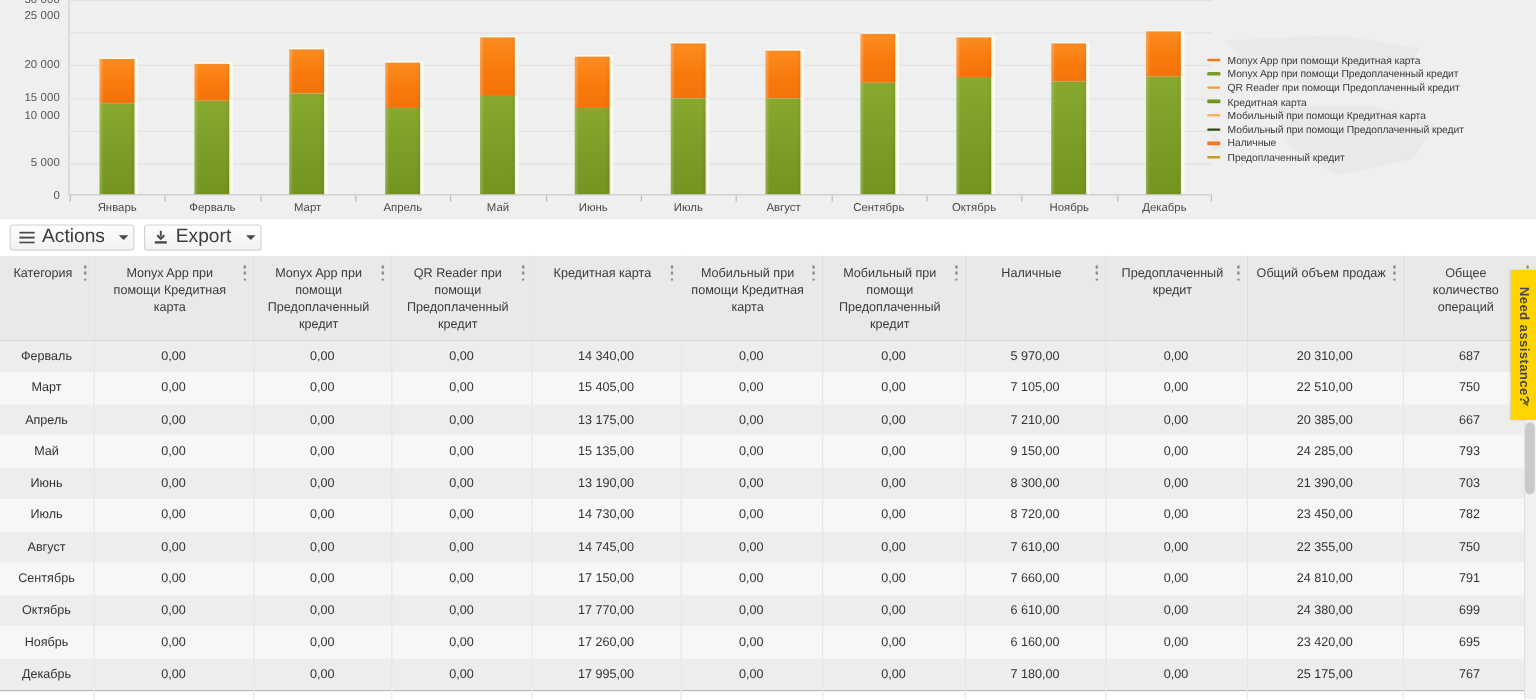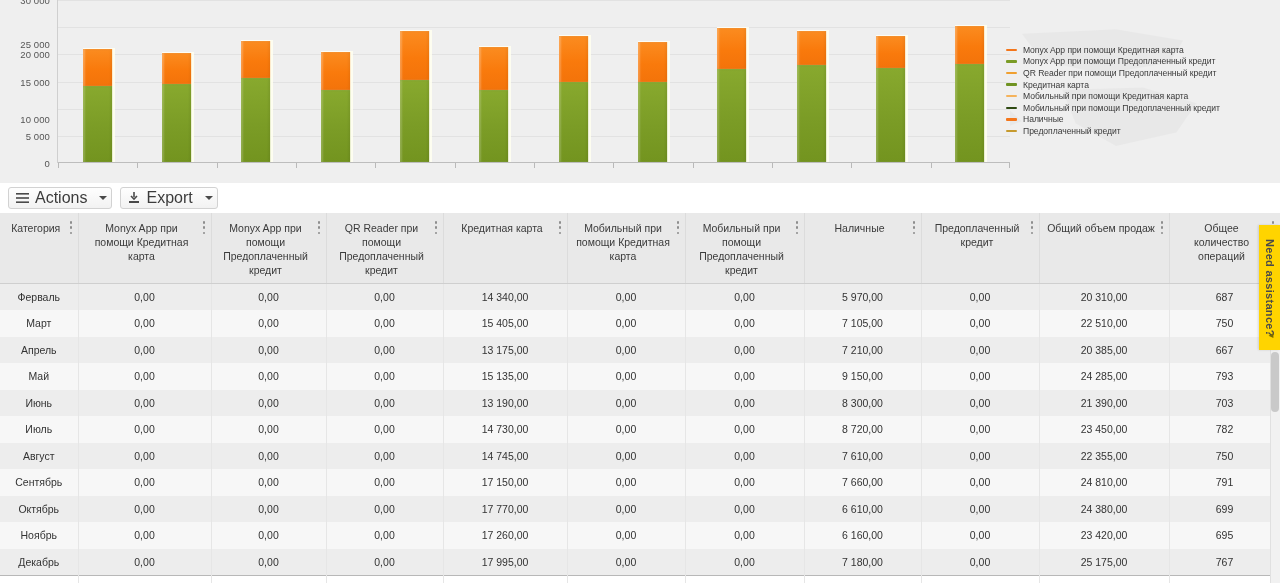--- a/index.html
+++ b/index.html
@@ -253,41 +253,55 @@
             <div class="bar-hl" style="height: 136.784px; top: 0px;"></div>
           </div>
         </div>
       <div class="axis-baseline"></div>
     </div>
 
     <div class="y-axis-line"></div>
     <div class="y-labels">
         <div class="y-label" style="top: 163px;">0</div>
         <div class="y-label" style="top: 135.833px;">5 000</div>
-        <div class="y-label" style="top: 119px;">10 000</div>
+        <div class="y-label" style="top: 97px;">10 000</div>
         <div class="y-label" style="top: 81.5px;">15 000</div>
         <div class="y-label" style="top: 54.3333px; text-align: center;">20 000</div>
-        <div class="y-label" style="top: 44px; text-align: right;">25 000</div>
+        <div class="y-label" style="top: 13px; text-align: right;">25 000</div>
         <div class="y-label" style="top: 0px;">30 000</div>
       </div>
     <div class="x-ticks">
         <div class="x-tick" style="left: 0px;"></div>
         <div class="x-tick" style="left: 79px;"></div>
         <div class="x-tick" style="left: 159px;"></div>
         <div class="x-tick" style="left: 238px;"></div>
         <div class="x-tick" style="left: 317px;"></div>
         <div class="x-tick" style="left: 397px;"></div>
         <div class="x-tick" style="left: 476px;"></div>
         <div class="x-tick" style="left: 555px;"></div>
         <div class="x-tick" style="left: 635px;"></div>
         <div class="x-tick" style="left: 714px;"></div>
         <div class="x-tick" style="left: 793px;"></div>
         <div class="x-tick" style="left: 873px;"></div>
         <div class="x-tick" style="left: 951px;"></div>
       </div>
+    <div class="x-labels">
+        <div class="x-label" style="left: 39.6667px;">Январь</div>
+        <div class="x-label" style="left: 119px;">Ферваль</div>
+        <div class="x-label" style="left: 198.333px;">Март</div>
+        <div class="x-label" style="left: 277.667px;">Апрель</div>
+        <div class="x-label" style="left: 357px;">Май</div>
+        <div class="x-label" style="left: 436.333px;">Июнь</div>
+        <div class="x-label" style="left: 515.667px;">Июль</div>
+        <div class="x-label" style="left: 595px;">Август</div>
+        <div class="x-label" style="left: 674.333px;">Сентябрь</div>
+        <div class="x-label" style="left: 753.667px;">Октябрь</div>
+        <div class="x-label" style="left: 833px;">Ноябрь</div>
+        <div class="x-label" style="left: 912.333px;">Декабрь</div>
+      </div>
 
     <div class="legend">
         <div class="legend-row">
           <span class="legend-swatch" style="background: rgb(244, 118, 26);"></span>
           <span class="legend-text">Monyx App при помощи Кредитная карта</span>
         </div>
         <div class="legend-row">
           <span class="legend-swatch" style="background: rgb(123, 156, 38);"></span>
           <span class="legend-text">Monyx App при помощи Предоплаченный кредит</span>
         </div>

